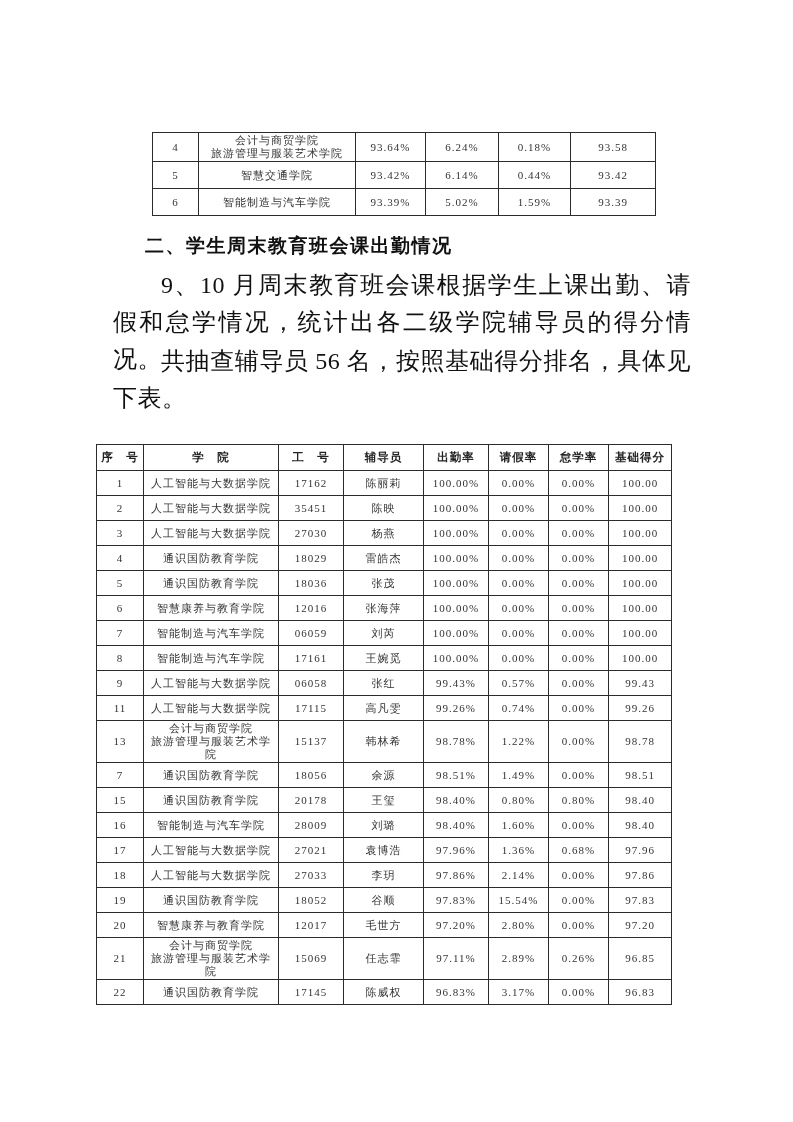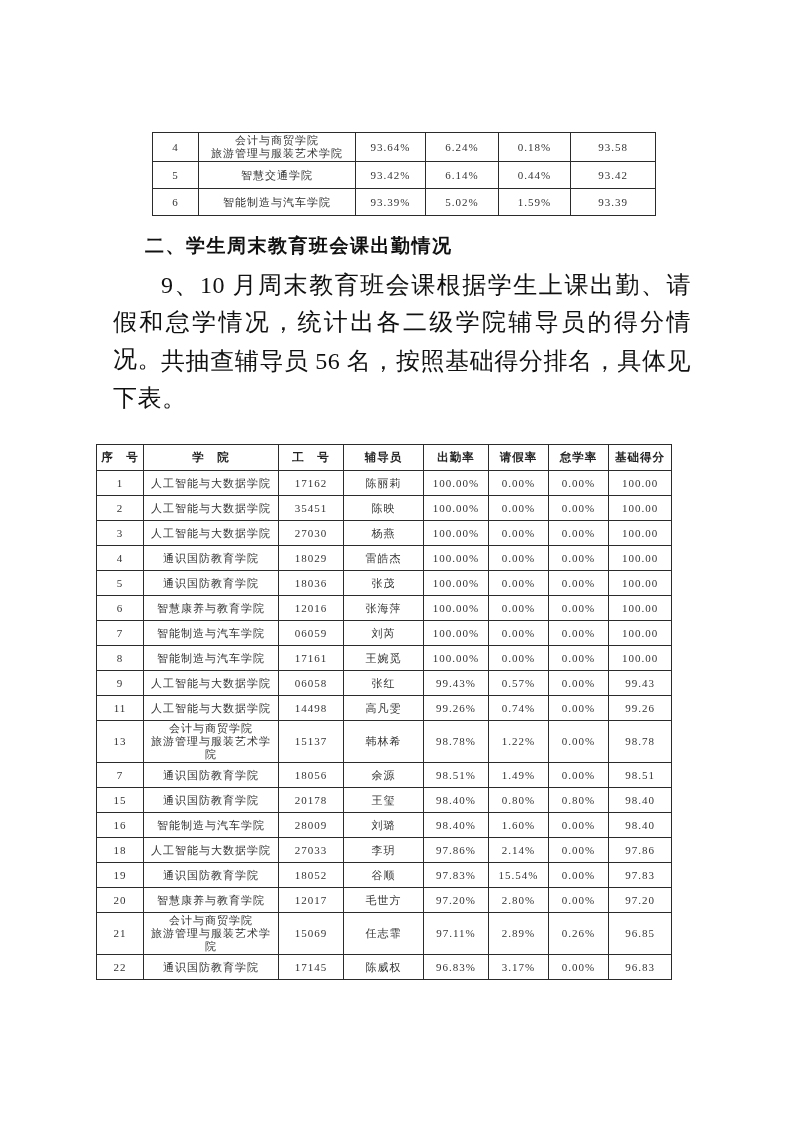--- a/index.html
+++ b/index.html
@@ -223,21 +223,21 @@
           <td>99.43%</td>
           <td>0.57%</td>
           <td>0.00%</td>
           <td>99.43</td>
         </tr>
         <tr>
           <td>11</td>
           <td>
             <div>人工智能与大数据学院</div>
           </td>
-          <td>14498</td>
+          <td>17115</td>
           <td>高凡雯</td>
           <td>99.26%</td>
           <td>0.74%</td>
           <td>0.00%</td>
           <td>99.26</td>
         </tr>
         <tr>
           <td>13</td>
           <td>
             <div>会计与商贸学院</div>
@@ -280,20 +280,32 @@
             <div>智能制造与汽车学院</div>
           </td>
           <td>28009</td>
           <td>刘璐</td>
           <td>98.40%</td>
           <td>1.60%</td>
           <td>0.00%</td>
           <td>98.40</td>
         </tr>
         <tr>
+          <td>17</td>
+          <td>
+            <div>人工智能与大数据学院</div>
+          </td>
+          <td>27021</td>
+          <td>袁博浩</td>
+          <td>97.96%</td>
+          <td>1.36%</td>
+          <td>0.68%</td>
+          <td>97.96</td>
+        </tr>
+        <tr>
           <td>18</td>
           <td>
             <div>人工智能与大数据学院</div>
           </td>
           <td>27033</td>
           <td>李玥</td>
           <td>97.86%</td>
           <td>2.14%</td>
           <td>0.00%</td>
           <td>97.86</td>

